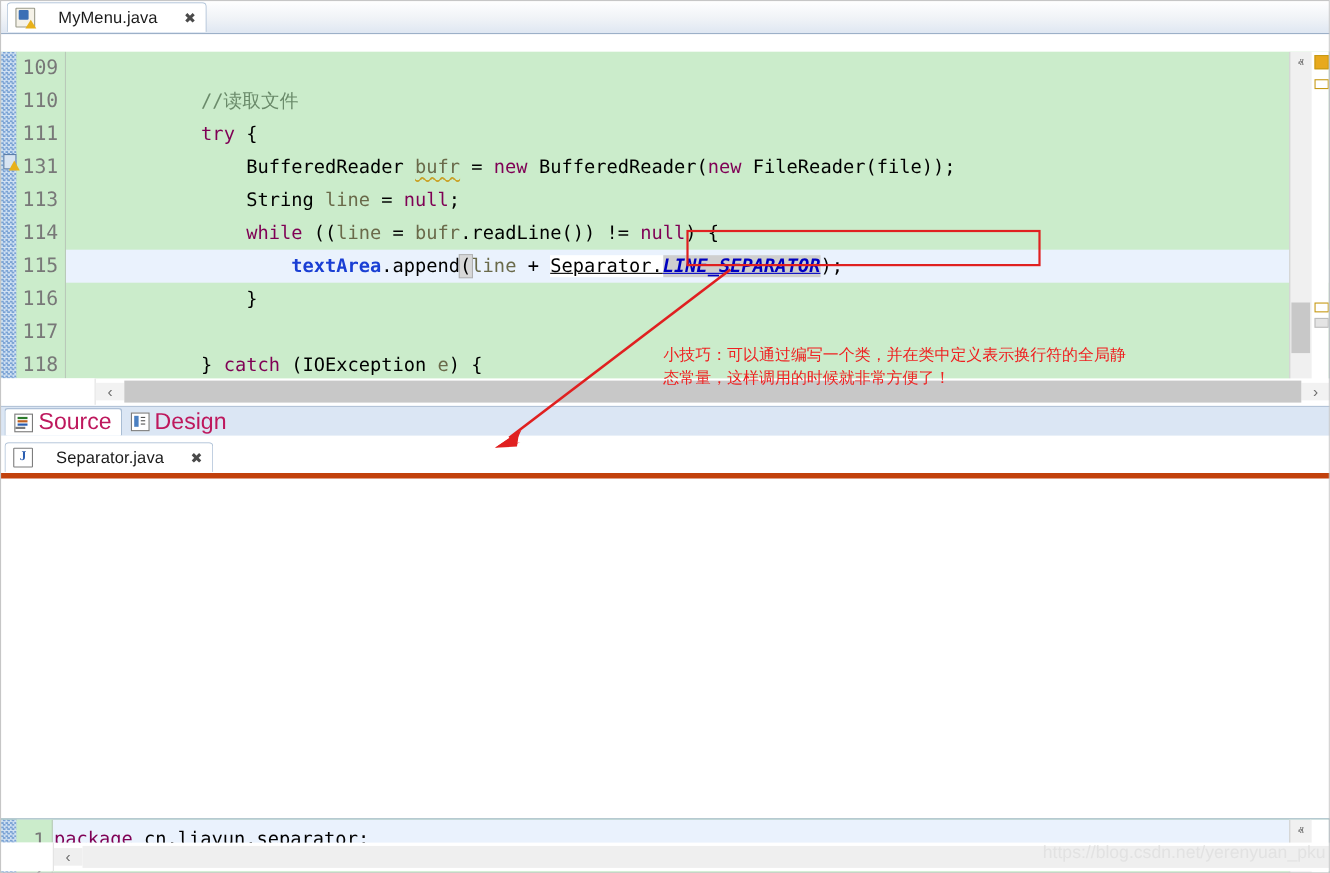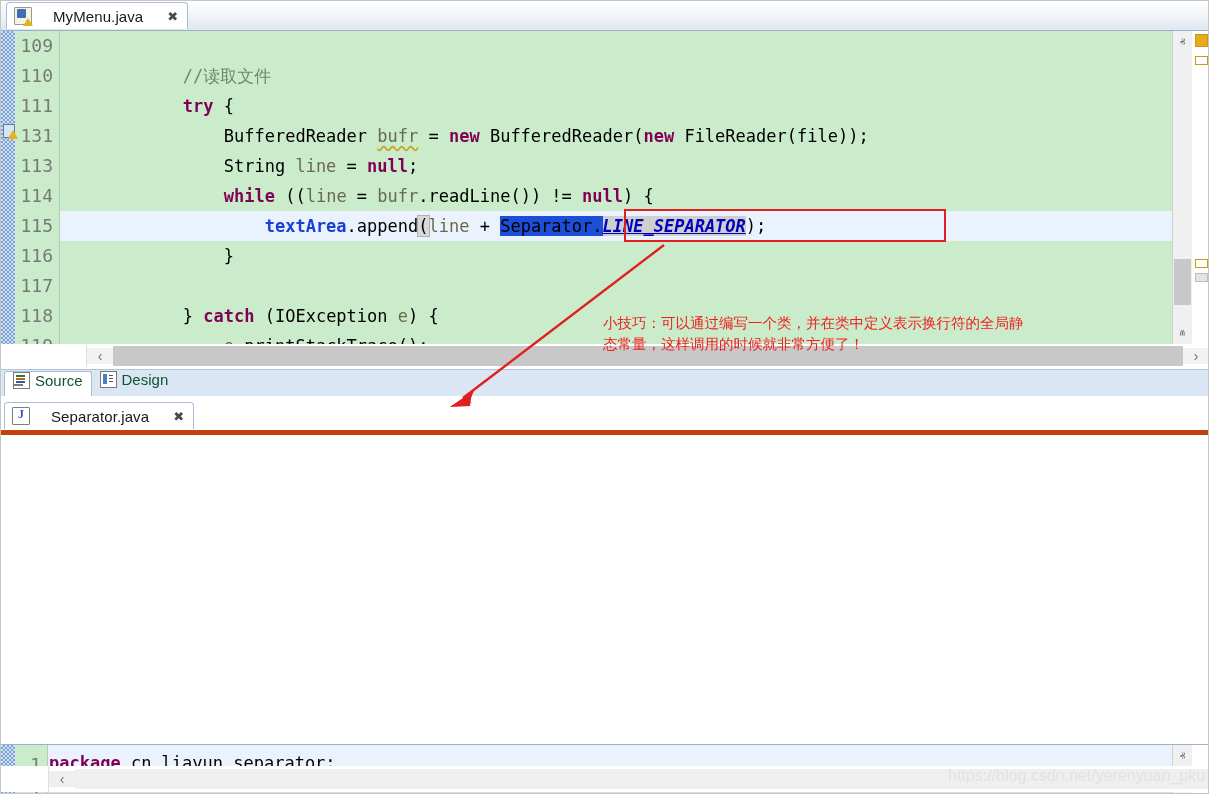--- a/index.html
+++ b/index.html
@@ -152,21 +152,21 @@
   }
   .hl-line-full {
     position: absolute;
     left: 14px;
     right: 0;
     height: 30px;
     background: #eaf2fd;
   }
 
   
-  .kw      { color: #7f0055; font-weight: bold; }
+  .kw      { color: #7f0055; font-weight: normal; }
   .cmt     { color: #6a8a6a; }
   .fld     { color: #0000c0; font-weight: bold; font-style: italic; text-decoration: underline; }
   .localv  { color: #6a6a4a; }
   .plain   { color: #000000; }
   .blue    { color: #1a3fd4; font-weight: bold; }
   .squig {
     text-decoration: underline;
     text-decoration-style: wavy;
     text-decoration-color: #c9a227;
     text-underline-offset: 3px;
@@ -269,24 +269,25 @@
     width: 1209px;
     height: 26px;
     background: #dbe6f4;
     border-top: 1px solid #b4c4d8;
     display: flex;
     align-items: flex-end;
   }
   .btab {
     height: 25px;
     display: flex;
+    align-items: center;
     gap: 5px;
     padding: 0 8px;
-    font-size: 15px;
-    color: #14532d;
+    font-size: 21px;
+    color: #be185d;
     box-sizing: border-box;
     white-space: nowrap;
   }
   .btab.active {
     background: #ffffff;
     border: 1px solid #a9bdd4;
     border-bottom: none;
     border-radius: 3px 3px 0 0;
   }
   .ic-source {
@@ -366,21 +367,21 @@
   <div class="tab-folder" style="top:0;">
     <div class="tab-strip">
       <div class="tab">
         <span class="ic ic-java-warn"></span>
         <span class="tab-label">MyMenu.java</span>
         <span class="tab-close">✖</span>
       </div>
     </div>
   </div>
 
-  <div class="editor" style="top:31px; left:0; width:1209px; height:313px;">
+  <div class="editor" style="top:47px; left:0; width:1209px; height:313px;">
 
     <div class="hl-line-full" style="top:180px;"></div>
 
     <div class="gutter-annotation"></div>
     <div class="gutter-numbers">
       <div class="lnum" style="top:0px;">109</div>
       <div class="lnum" style="top:30px;">110</div>
       <div class="lnum" style="top:60px;">111</div>
       <div class="lnum" style="top:90px;">131</div>
       <div class="lnum" style="top:120px;">113</div>
@@ -404,21 +405,21 @@
       <div class="line" style="top:30px;"><span class="cmt">            //读取文件</span></div>
 
       <div class="line" style="top:60px;">            <span class="kw">try</span> {</div>
 
       <div class="line" style="top:90px;">                BufferedReader <span class="localv squig">bufr</span> = <span class="kw">new</span> BufferedReader(<span class="kw">new</span> FileReader(file));</div>
 
       <div class="line" style="top:120px;">                String <span class="localv">line</span> = <span class="kw">null</span>;</div>
 
       <div class="line" style="top:150px;">                <span class="kw">while</span> ((<span class="localv">line</span> = <span class="localv">bufr</span>.readLine()) != <span class="kw">null</span>) {</div>
 
-      <div class="line" style="top:180px;">                    <span class="blue">textArea</span>.append<span class="paren-hl">(</span><span class="localv">line</span> + <span style="background:#1d4ed8;">Separator.</span><span class="fld grayhl">LINE_SEPARATOR</span>);</div>
+      <div class="line" style="top:180px;">                    <span class="blue">textArea</span>.append<span class="paren-hl">(</span><span class="localv">line</span> + <span style="background:#ffffff;text-decoration:underline;">Separator.</span><span class="fld grayhl">LINE_SEPARATOR</span>);</div>
 
       <div class="line" style="top:210px;">                }</div>
 
       <div class="line" style="top:240px;"></div>
 
       <div class="line" style="top:270px;">            } <span class="kw">catch</span> (IOException <span class="localv">e</span>) {</div>
 
       <div class="line" style="top:300px;">                <span class="localv">e</span>.printStackTrace();</div>
     </div>
 

